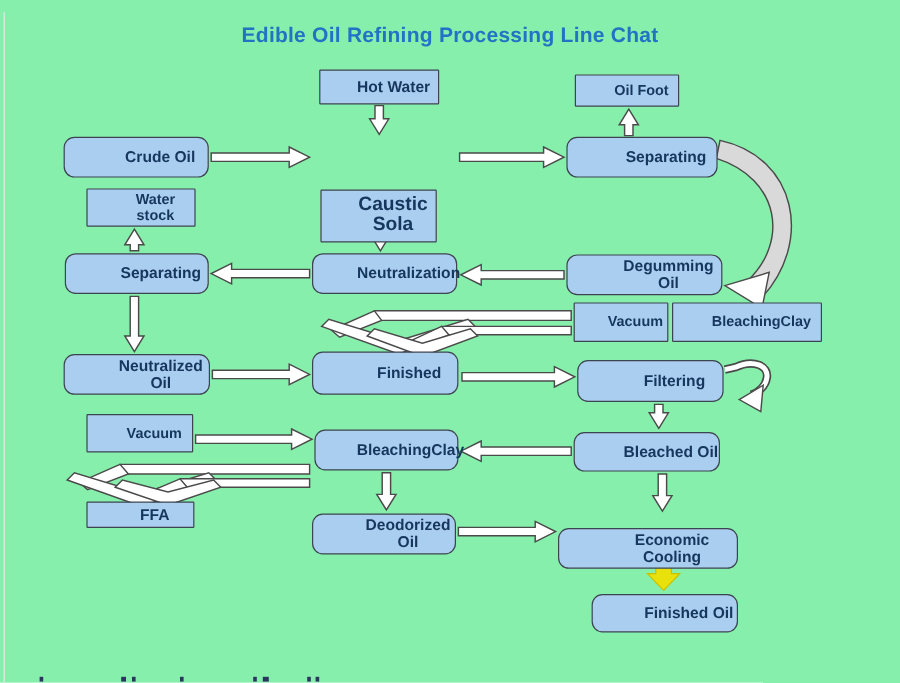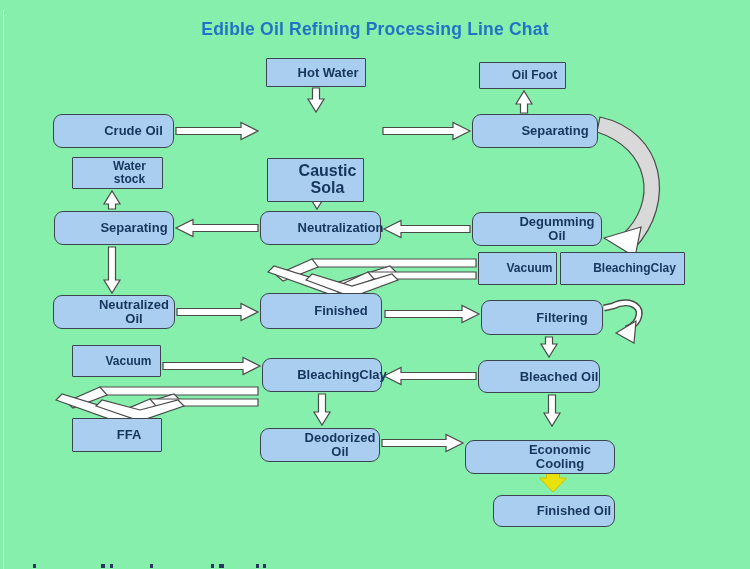--- a/index.html
+++ b/index.html
@@ -105,21 +105,21 @@
     </div>
   <div class="box sharp" style="left:72px;top:345px;width:89px;height:32px">
       <span>Vacuum</span>
     </div>
   <div class="box round" style="left:262px;top:358px;width:120px;height:34px">
       <span>BleachingClay</span>
     </div>
   <div class="box round" style="left:478px;top:360px;width:122px;height:33px">
       <span>Bleached Oil</span>
     </div>
-  <div class="box sharp" style="left:72px;top:418px;width:90px;height:34px;font-size:13px">
+  <div class="box sharp" style="left:72px;top:418px;width:90px;height:22px;font-size:13px">
       <span>FFA</span>
     </div>
   <div class="box round" style="left:260px;top:428px;width:120px;height:34px">
       <span>Deodorized Oil</span>
     </div>
   <div class="box round" style="left:465px;top:440px;width:150px;height:34px">
       <span>Economic Cooling</span>
     </div>
   <div class="box round" style="left:493px;top:495px;width:122px;height:32px">
       <span>Finished Oil</span>

